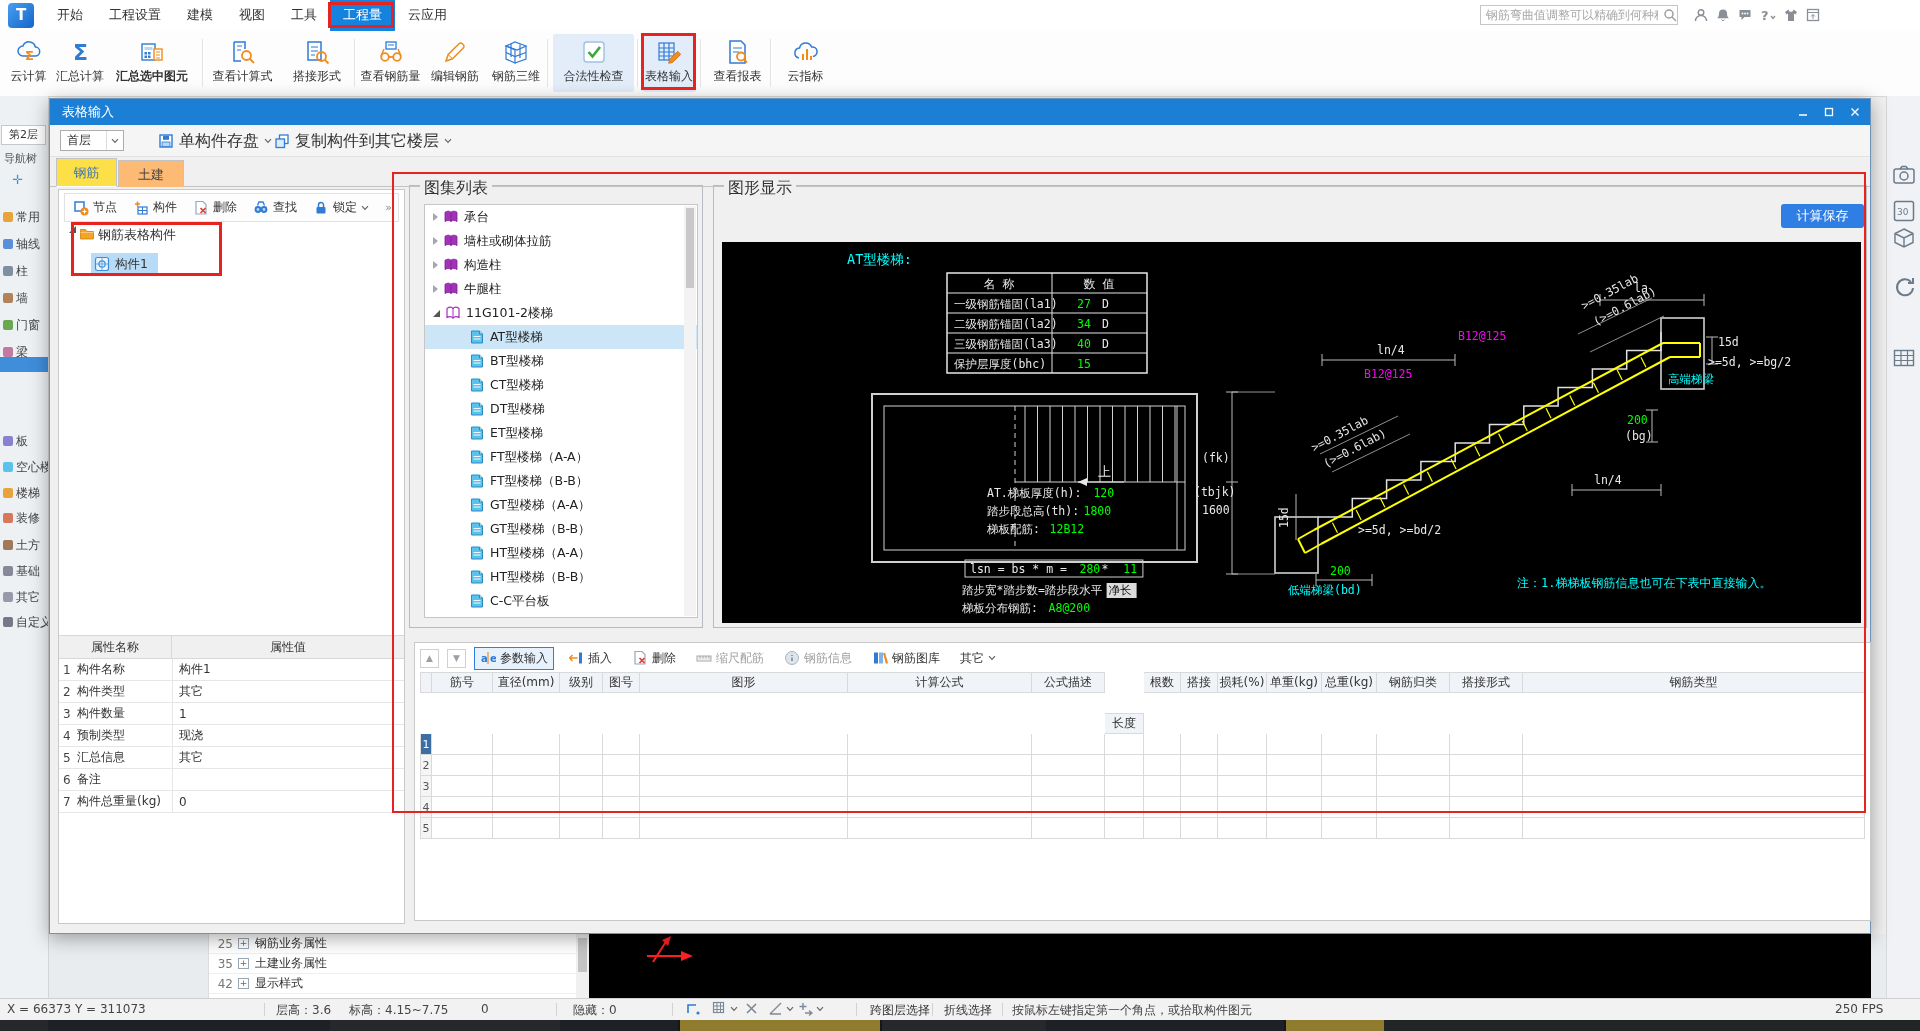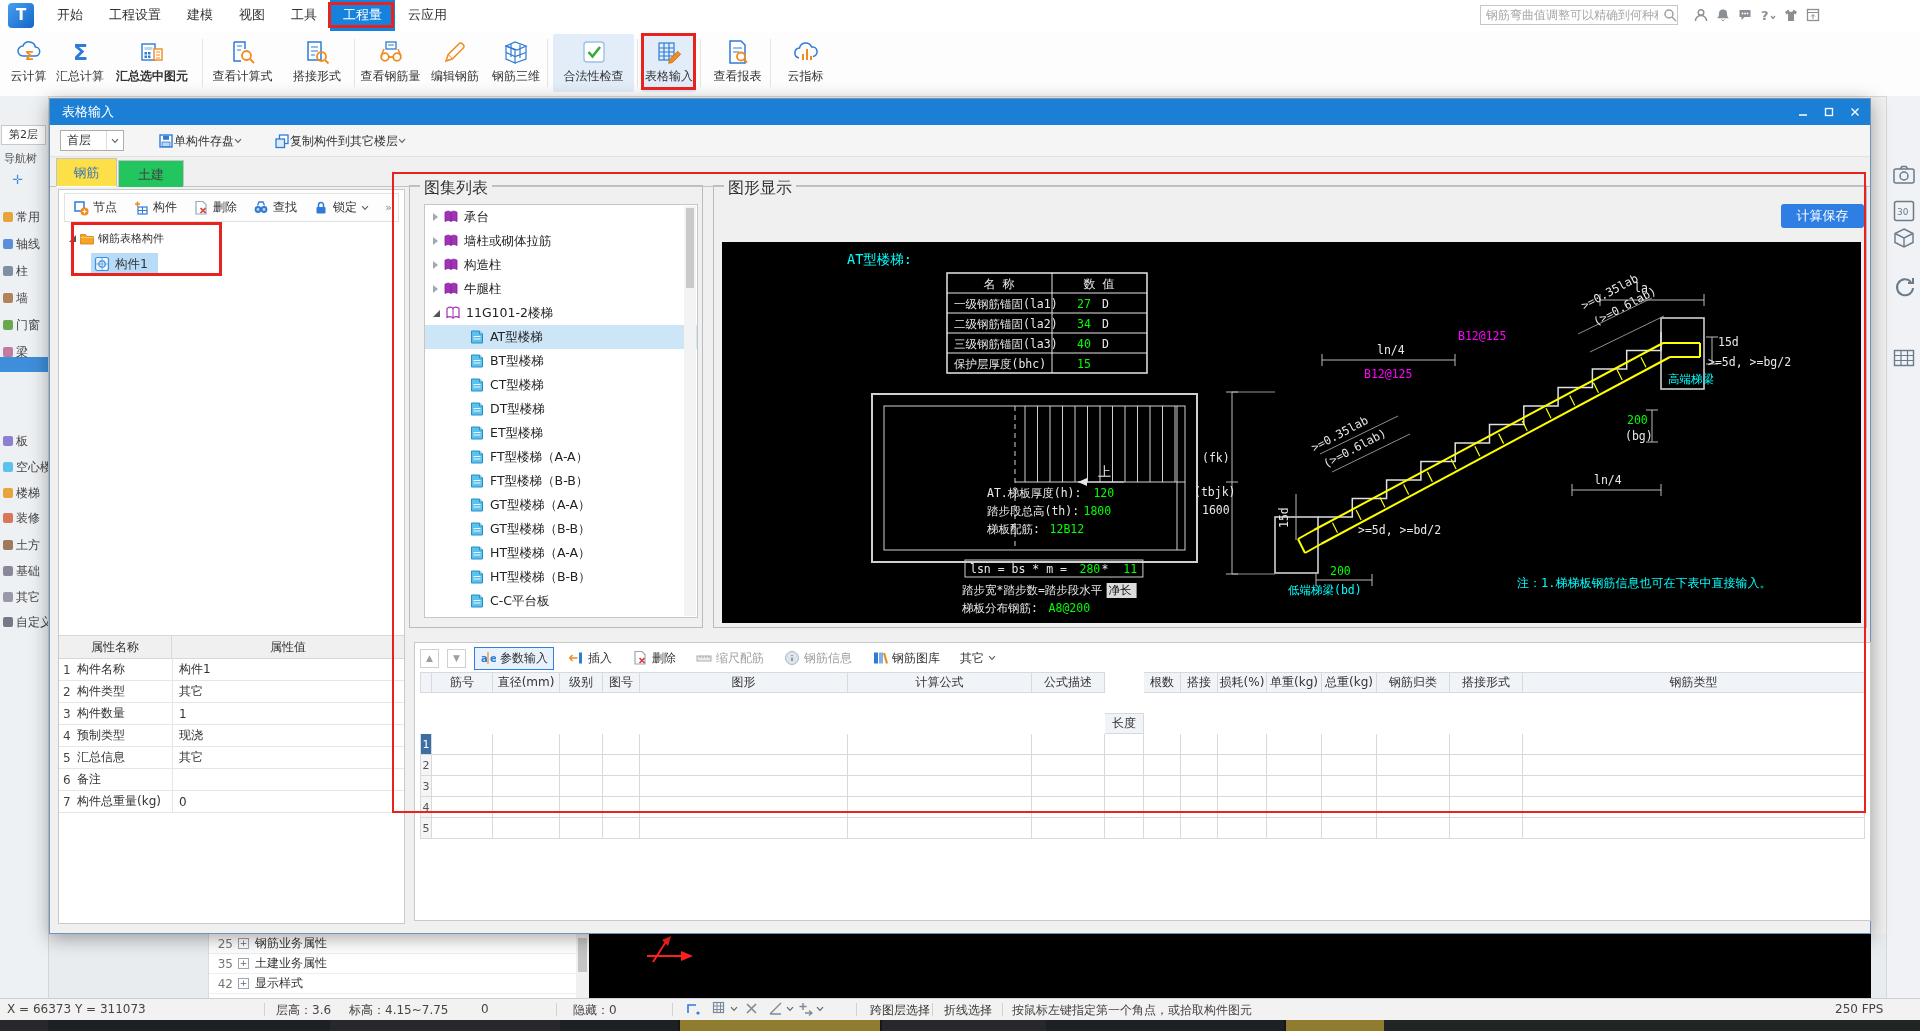--- a/index.html
+++ b/index.html
@@ -46,32 +46,32 @@
   #bg-canvas{position:absolute;left:589px;top:934px;width:1282px;height:64px;background:#000}
   #bg-right{position:absolute;left:1871px;top:934px;width:15px;height:64px;background:#e9ecef}
   
   #dialog{position:absolute;left:49px;top:98px;width:1822px;height:836px;background:#f0f0f0;border:1px solid #6f94b8;box-sizing:border-box;box-shadow:0 4px 18px rgba(0,0,0,.35)}
   #dlg-titlebar{position:absolute;left:0;top:0;width:100%;height:26px;background:#1c7fd6;color:#fff;font-size:13px;line-height:26px;padding-left:12px;box-sizing:border-box}
   .dlg-winbtn{position:absolute;top:0;width:26px;height:26px;display:flex;align-items:center;justify-content:center}
   #dlg-toolbar{position:absolute;left:0;top:26px;width:100%;height:32px;background:#f5f5f5;border-bottom:1px solid #e2e2e2;box-sizing:border-box}
   .combo{position:absolute;left:10px;top:5px;width:64px;height:21px;background:#fff;border:1px solid #adadad;font-size:12px;box-sizing:border-box}
   .combo .ct{padding-left:6px;line-height:19px}
   .combo .ca{position:absolute;right:0;top:0;width:16px;height:100%;border-left:1px solid #ddd;display:flex;align-items:center;justify-content:center}
-  .tbtn{position:absolute;top:4px;height:24px;display:flex;align-items:center;font-size:12px;color:#333;padding:0 6px}
+  .tbtn{position:absolute;top:4px;height:24px;display:flex;align-items:center;gap:5px;font-size:16px;color:#333;padding:0 6px}
   #dlg-tabs{position:absolute;left:0;top:58px;width:100%;height:30px;border-bottom:1px solid #c3c3c3;box-sizing:border-box}
   .dtab{position:absolute;bottom:-1px;height:27px;line-height:27px;text-align:center;font-size:13px;border:1px solid #c3c3c3;box-sizing:border-box}
   .dtab.active{background:#fde047;color:#3b74b8;border-bottom:1px solid #fff;height:29px}
-  .dtab.inactive{background:#22c55e;color:#444;border-bottom:none}
+  .dtab.inactive{background:#fdba74;color:#444;border-bottom:none}
   #left-panel{position:absolute;left:8px;top:90px;width:347px;height:735px;background:#fff;border:1px solid #c9c9c9;box-sizing:border-box}
   #tree-toolbar{position:absolute;left:5px;top:3px;right:5px;height:27px;border:1px solid #e2e2e2;display:flex;align-items:center;background:#fdfdfd}
   .ttb{display:flex;align-items:center;gap:4px;font-size:12px;color:#333;padding:0 8px;height:100%}
   .ovf{margin-left:auto;color:#888;padding-right:6px;font-size:11px}
   .car-e{width:0;height:0;border-bottom:7px solid #555;border-left:7px solid transparent}
   .car-c{width:0;height:0;border-top:4px solid transparent;border-bottom:4px solid transparent;border-left:5px solid #a2a8ae}
-  #tree-row1{position:absolute;left:10px;top:36px;height:25px;display:flex;align-items:center;gap:3px;font-size:11px}
+  #tree-row1{position:absolute;left:10px;top:36px;height:25px;display:flex;align-items:flex-start;gap:3px;font-size:13px}
   #tree-row2{position:absolute;left:32px;top:63px;height:22px;display:flex;align-items:center;gap:5px;font-size:12.5px;background:#b8dcf8;padding:0 10px 0 3px}
   #prop-grid{position:absolute;left:0px;top:445px;width:345px;font-size:12px}
   .pg-head{display:flex;height:22px;background:#f0f0f0;border-top:1px solid #d8d8d8;border-bottom:1px solid #d8d8d8;color:#333}
   .pg-head div{display:flex;align-items:center;justify-content:center}
   .pg-c1{width:113px;border-right:1px solid #d8d8d8;box-sizing:border-box}
   .pg-c2{flex:1}
   .pg-row{display:flex;height:21px;border-bottom:1px solid #e6e6e6;align-items:center}
   .pg-row .num{width:14px;padding-left:4px;color:#444}
   .pg-row .nm{width:95px;overflow:hidden;white-space:nowrap}
   .pg-row .vl{flex:1;border-left:1px solid #e6e6e6;padding-left:6px;height:100%;display:flex;align-items:center}

